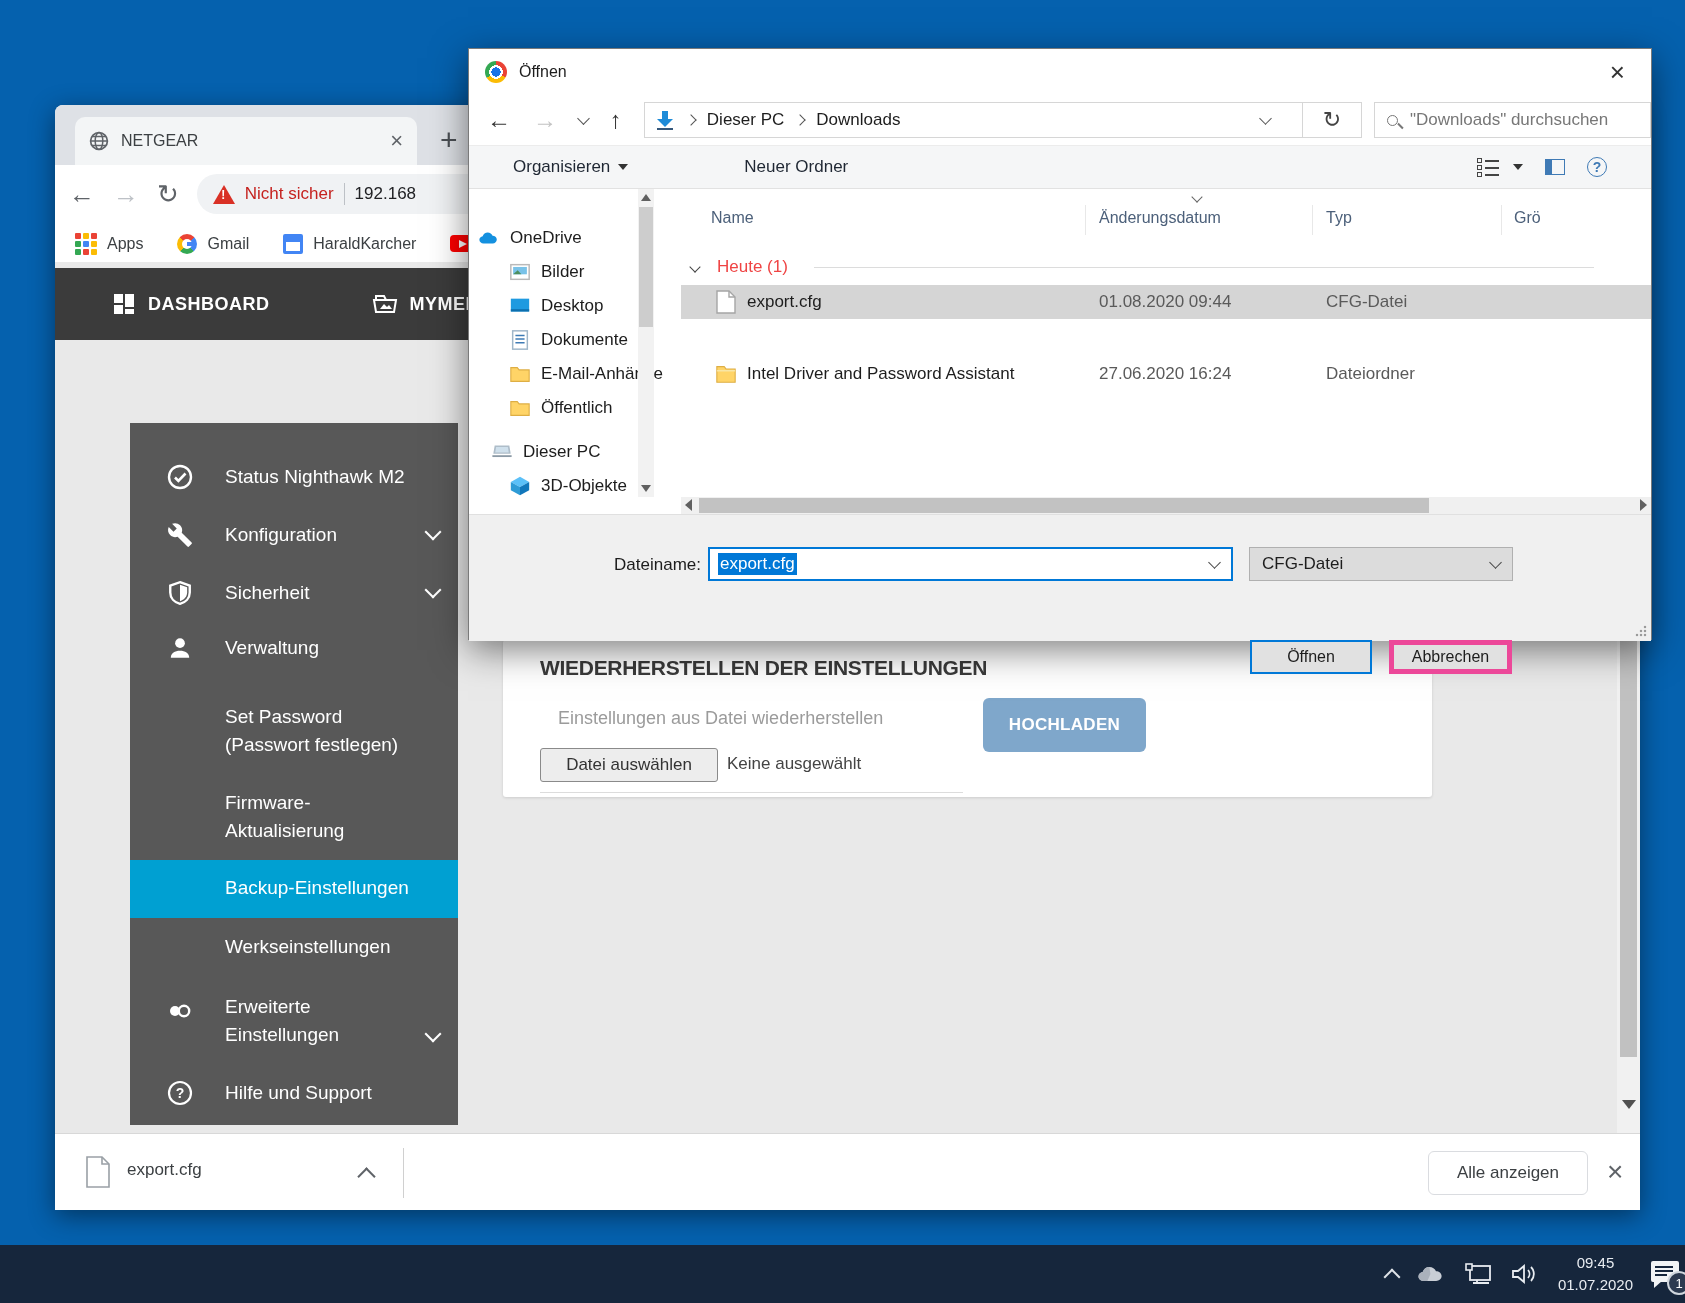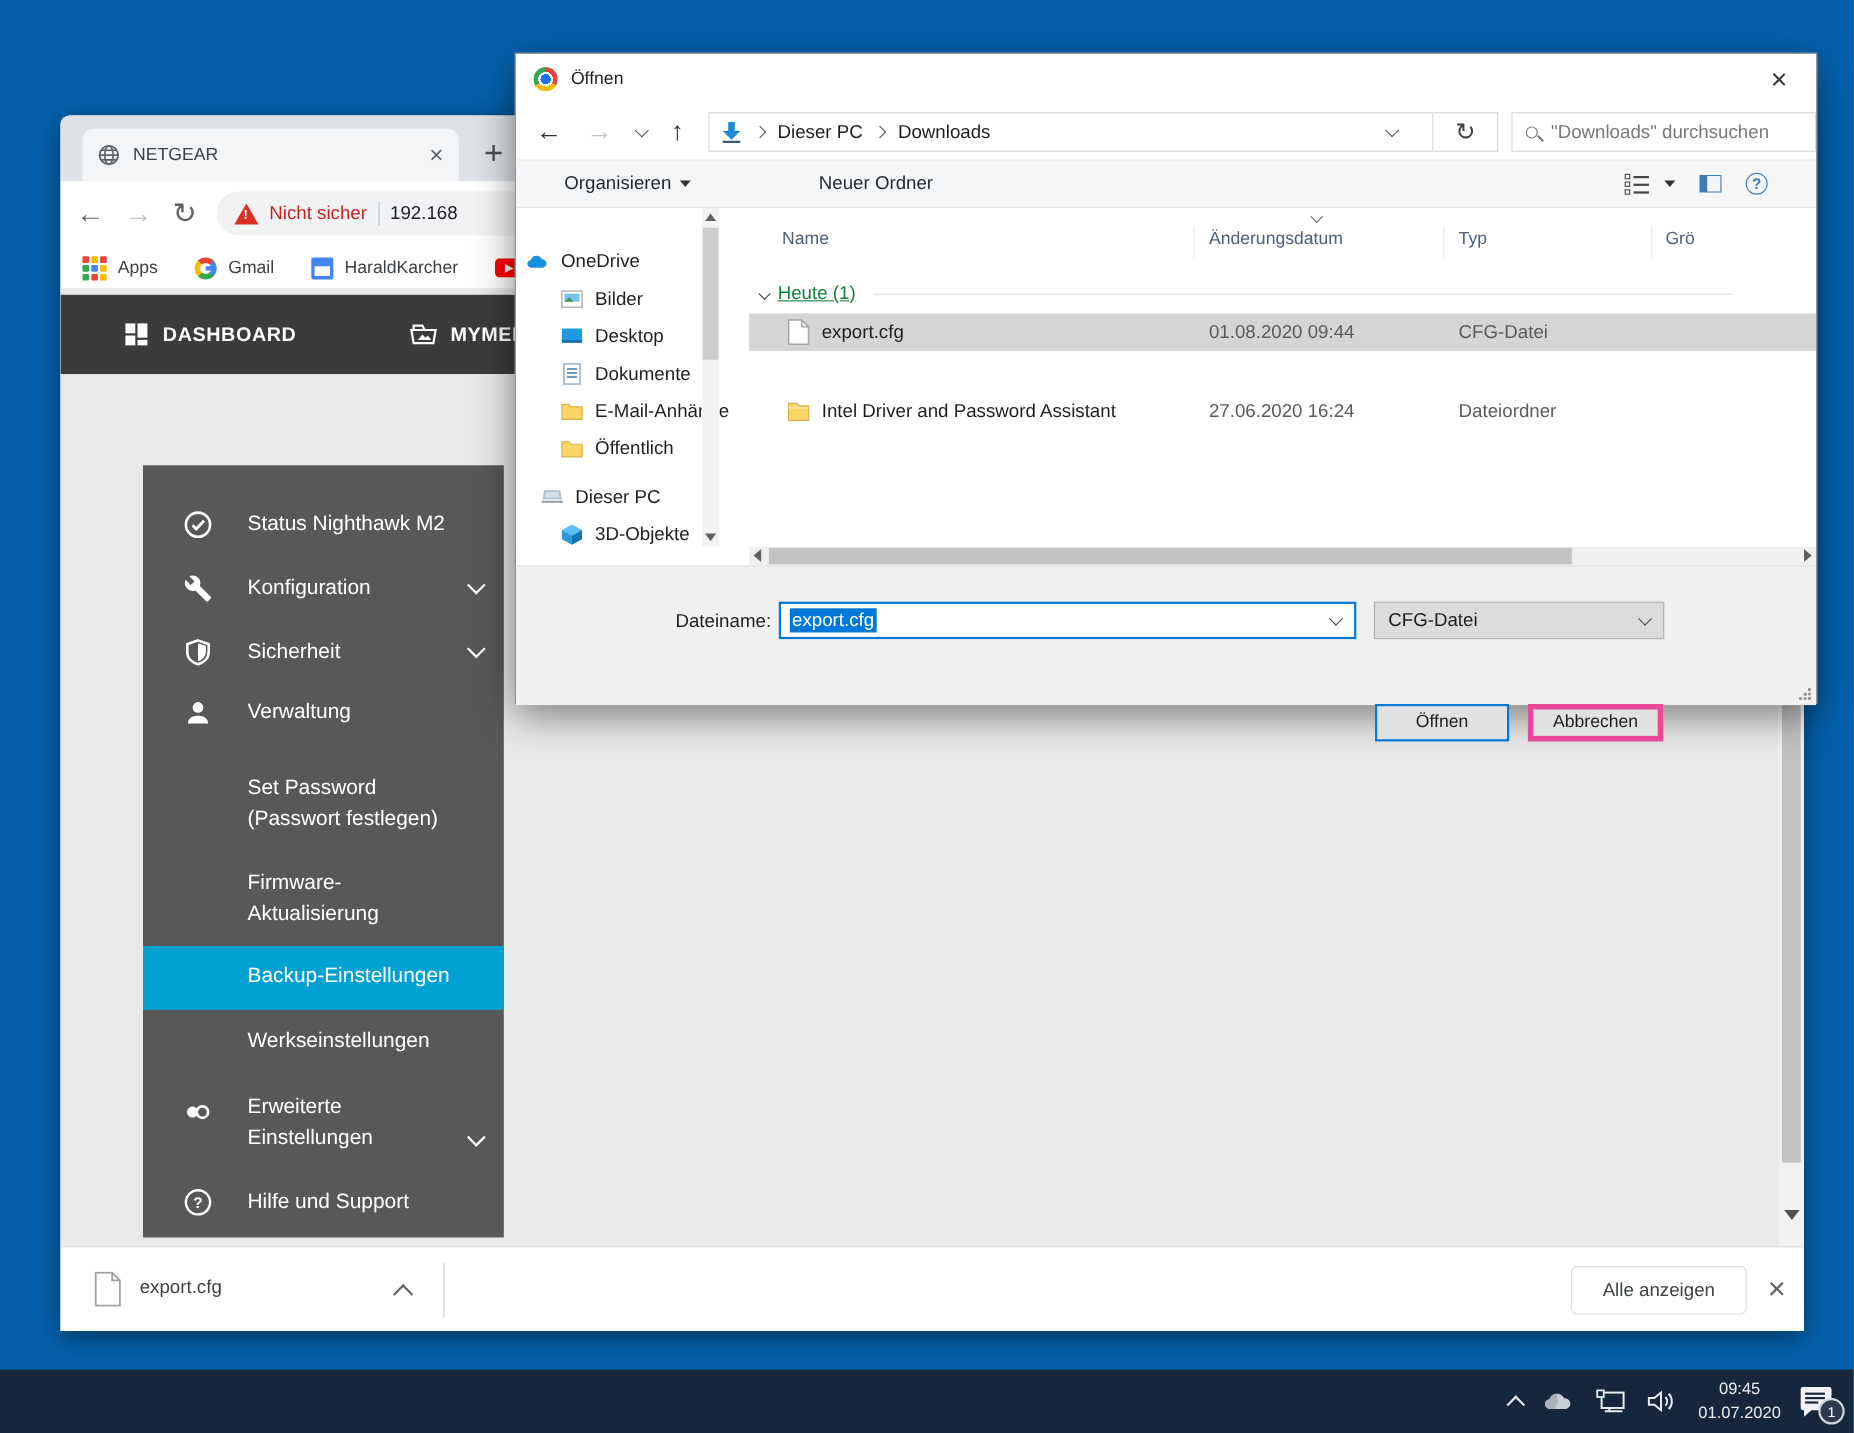--- a/index.html
+++ b/index.html
@@ -133,21 +133,21 @@
   .sb-up { top:5px; border-bottom:7px solid #606060; }
   .sb-dn { bottom:5px; border-top:7px solid #606060; }
   .tree-thumb { position:absolute; left:1px; top:18px; width:14px; height:120px; background:#cdcdcd; }
 
   .list { position:absolute; left:212px; top:0; right:0; height:100%; }
   .cols { position:absolute; top:10px; left:0; right:0; height:40px; color:#4c607a; font-size:16px; }
   .col-h { position:absolute; top:10px; }
   .sortchev { position:absolute; left:512px; top:-6px; width:8px; height:8px; border-right:1.5px solid #666;
               border-bottom:1.5px solid #666; transform:rotate(45deg); }
   .colsep { position:absolute; top:6px; width:1px; height:30px; background:#e8e8e8; }
-  .grp { position:absolute; left:10px; display:flex; align-items:center; gap:8px; color:#15803d;text-decoration:underline; }
+  .grp { position:absolute; left:10px; display:flex; align-items:center; gap:18px; color:#ef4444; }
   .grp .line { height:1px; background:#dcdcdc; width:780px; margin-left:8px; }
   .gchev { width:8px; height:8px; border-right:1.6px solid #444; border-bottom:1.6px solid #444; transform:rotate(45deg); }
   .frow { position:absolute; left:0; right:0; height:34px; }
   .frow.sel { background:#d5d5d5; }
   .frow .ic { position:absolute; left:34px; top:5px; width:22px; height:24px; }
   .cell { position:absolute; top:7px; white-space:nowrap; }
   .c-name { left:66px; color:#1d1d1d; }
   .c-date { left:418px; color:#5a5a5a; }
   .c-type { left:645px; color:#5a5a5a; }
 
@@ -173,21 +173,21 @@
   .grip { position:absolute; right:4px; bottom:4px; width:12px; height:12px;
           background:radial-gradient(circle at 2px 10px,#9a9a9a 1.4px,rgba(0,0,0,0) 1.6px),
                      radial-gradient(circle at 6px 10px,#9a9a9a 1.4px,rgba(0,0,0,0) 1.6px),
                      radial-gradient(circle at 10px 10px,#9a9a9a 1.4px,rgba(0,0,0,0) 1.6px),
                      radial-gradient(circle at 6px 6px,#9a9a9a 1.4px,rgba(0,0,0,0) 1.6px),
                      radial-gradient(circle at 10px 6px,#9a9a9a 1.4px,rgba(0,0,0,0) 1.6px),
                      radial-gradient(circle at 10px 2px,#9a9a9a 1.4px,rgba(0,0,0,0) 1.6px); }
 
   
   .taskbar { position:absolute; left:0; bottom:0; width:100%; height:58px; background:#16263c; z-index:3;
-             display:flex; align-items:center; justify-content:flex-end; padding-right:18px; gap:18px; color:#e8ecf1; }
+             display:flex; align-items:center; justify-content:flex-end; padding-right:4px; gap:18px; color:#e8ecf1; }
   .tb-chev { width:12px; height:12px; border-left:2px solid #dfe3e8; border-top:2px solid #dfe3e8;
              transform:rotate(45deg); margin-top:5px; }
   .clock { text-align:center; font-size:15px; line-height:1.45; }
   .bubble { position:relative; width:30px; height:26px; }
   .bubble .bb { position:absolute; left:0; top:0; width:28px; height:21px; background:#f2f4f6; border-radius:2px; }
   .bubble .bb::after { content:""; position:absolute; left:3px; bottom:-6px; border-top:7px solid #f2f4f6;
                        border-right:8px solid transparent; }
   .bubble .bb i { position:absolute; left:4px; height:2px; background:#16263c; }
   .badge { position:absolute; right:-10px; bottom:-8px; width:24px; height:24px; border-radius:50%;
            background:#2c3a50; border:2px solid #cfd6dd; color:#fff; font-size:13px;
@@ -319,20 +319,28 @@
         <span class="ngt" style="top:601px">Einstellungen</span>
         <span class="ngchev" style="top:605px"></span>
 
         <svg class="ngi" style="top:657px" viewBox="0 0 26 26">
           <circle cx="13" cy="13" r="11" fill="none" stroke="#fff" stroke-width="2.2"></circle>
           <text x="13" y="18" text-anchor="middle" font-size="14" font-weight="bold" fill="#fff" font-family="Liberation Sans, sans-serif">?</text>
         </svg>
         <span class="ngt" style="top:659px">Hilfe und Support</span>
       </div>
 
+      <div class="card">
+        <h1>WIEDERHERSTELLEN DER EINSTELLUNGEN</h1>
+        <div class="desc">Einstellungen aus Datei wiederherstellen</div>
+        <button class="upl">HOCHLADEN</button>
+        <button class="choose">Datei auswählen</button>
+        <span class="none-sel">Keine ausgewählt</span>
+        <hr>
+      </div>
 
       <div class="pg-scroll">
         <div class="pg-thumb"></div>
         <div class="pg-down"></div>
       </div>
     </div>
 
     <div class="dlbar">
       <svg class="abs" style="left:30px;top:22px" width="26" height="32" viewBox="0 0 26 32">
         <path d="M2 1 h15 l7 7 v23 h-22 z" fill="#fff" stroke="#9aa0a6" stroke-width="1.6"></path>

